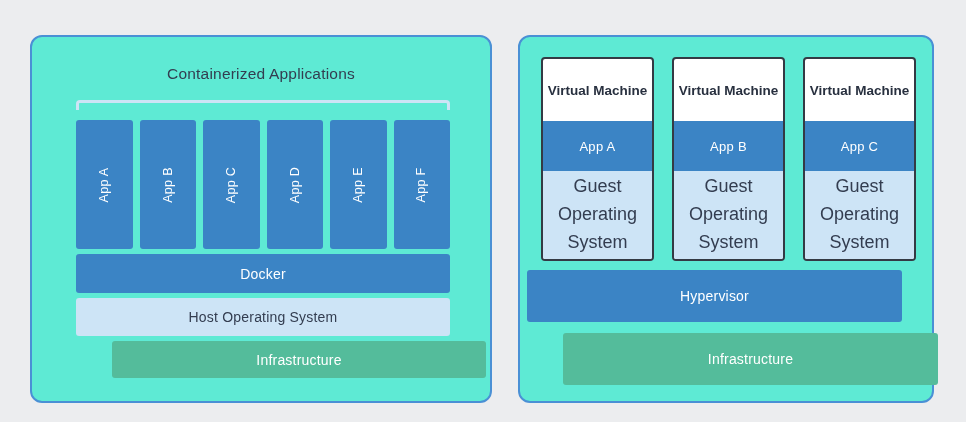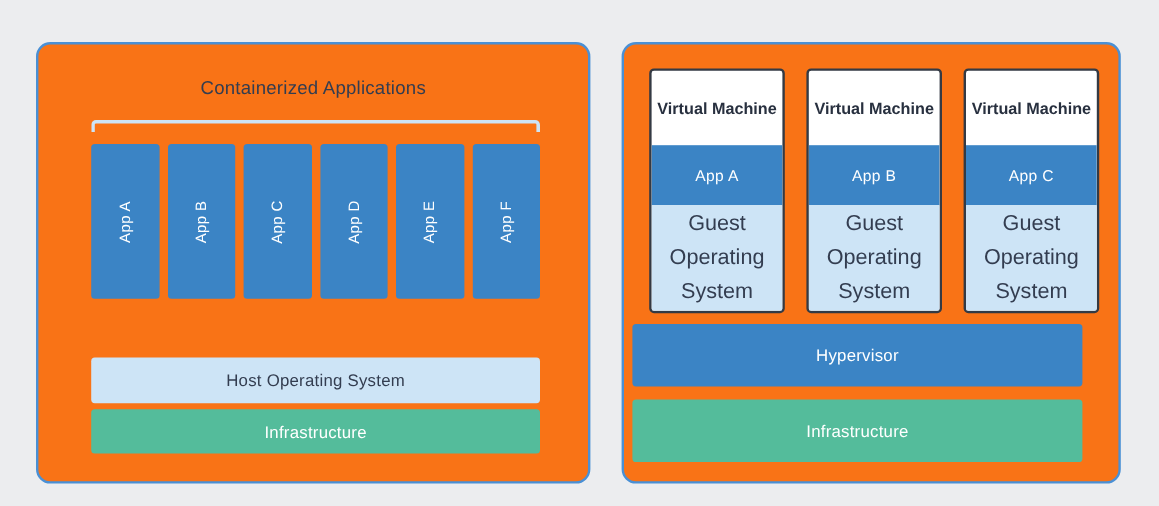--- a/index.html
+++ b/index.html
@@ -11,21 +11,21 @@
     width: 966px;
     height: 422px;
     background: #ecedef;
     overflow: hidden;
   }
 
   .panel {
     position: absolute;
     top: 35px;
     height: 368px;
-    background: #f97316;
+    background: #5eead4;
     border: 2px solid #4a90d5;
     border-radius: 12px;
   }
   .panel-left  { left: 30px;  width: 462px; }
   .panel-right { left: 518px; width: 416px; }
 
   .panel-title {
     position: absolute;
     top: 28px; left: 0; right: 0;
     text-align: center;
@@ -75,21 +75,21 @@
     width: 374px;
     border-radius: 3px;
     display: flex;
     align-items: center;
     justify-content: center;
     font-size: 14px;
     letter-spacing: 0.2px;
   }
   .layer.blue       { background: #3b84c5; color: #ffffff; }
   .layer.light-blue { background: #cde4f6; color: #333d50; }
-  .layer.green      { background: #54bc9b; color: #ffffff; }
+  .layer.green      { background: #54bc9b; color: #ffffff; margin-left: 36px; }
 
   .layer-docker  { top: 217px; height: 39px; }
   .layer-hostos  { top: 261px; height: 38px; text-align: right; }
   .layer-infra-l { top: 304px; height: 37px; }
 
   .vm-cards {
     position: absolute;
     left: 21px; top: 20px;
     width: 375px; height: 204px;
     display: flex;
@@ -164,20 +164,21 @@
           <span>App D</span>
         </div>
       <div class="app-col">
           <span>App E</span>
         </div>
       <div class="app-col">
           <span>App F</span>
         </div>
     </div>
 
+    <div class="layer blue layer-docker">Docker</div>
     <div class="layer light-blue layer-hostos">Host Operating System</div>
     <div class="layer green layer-infra-l">Infrastructure</div>
   </div>
 
   <div class="panel panel-right">
     <div class="vm-cards">
 
       <div class="vm-card">
         <div class="vm-card-title">Virtual Machine</div>
         <div class="vm-app-bar">App A</div>

